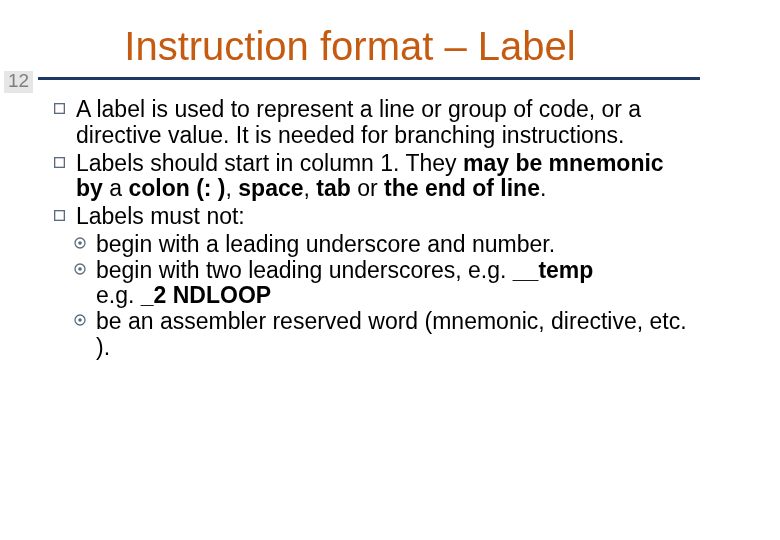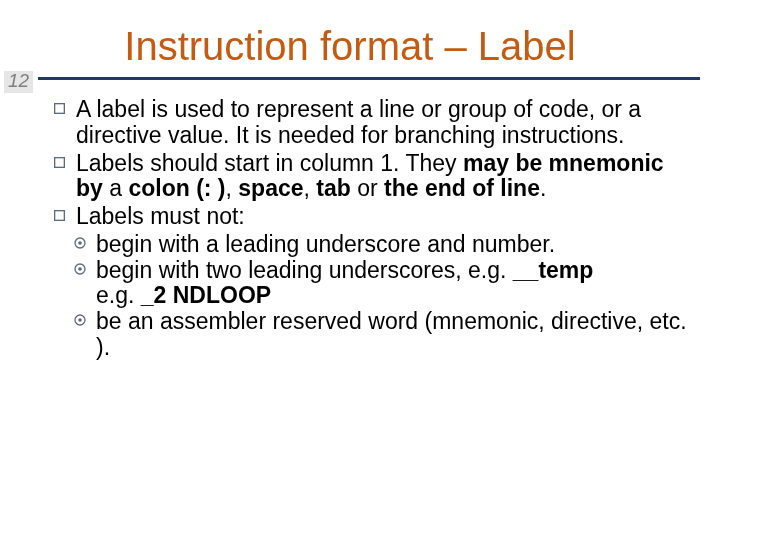--- a/index.html
+++ b/index.html
@@ -1,19 +1,19 @@
 <!DOCTYPE html>
 <html><head>
 <meta charset="utf-8">
 <style>
   * { margin: 0; padding: 0; box-sizing: border-box; }
   html, body { width: 780px; height: 540px; background: #fff; font-family: Arial, Helvetica, sans-serif; }
   .slide { position: relative; width: 700px; height: 540px; padding: 0; }
   .title { color: #c55a11; font-size: 40px; font-weight: 400; text-align: center; padding: 24px 0 6px 0; letter-spacing: 0px; }
-  .bar-area { position: relative; height: 18px; font-style: italic; }
+  .bar-area { position: relative; height: 18px; }
   .page-badge { position: absolute; left: 4px; top: -4px; background: #e7e6e6; color: #7f7f7f; font-size: 19px; padding: 0 4px 2px 4px; line-height: 20px; }
   .accent-bar { position: absolute; left: 38px; right: 0; top: 2px; height: 3px; background: #203864; }
   .content { padding: 4px 10px 0 54px; color: #000; font-size: 23px; line-height: 1.12; }
   .bullet-row { display: flex; align-items: flex-start; margin-bottom: 2px; }
   .bullet-icon { flex: 0 0 22px; display: inline-flex; align-items: flex-start; justify-content: flex-start; padding-top: 6px; color: #5b6b7f; }
   .bullet-icon svg { width: 11px; height: 11px; }
   .bullet-text { flex: 1; }
   .sub-list { padding-left: 20px; margin-top: 0px; }
   .sub-row { display: flex; align-items: flex-start; margin-bottom: 0px; }
   .sub-icon { flex: 0 0 22px; display: inline-flex; align-items: flex-start; justify-content: flex-start; padding-top: 5px; color: #5b6b7f; }

